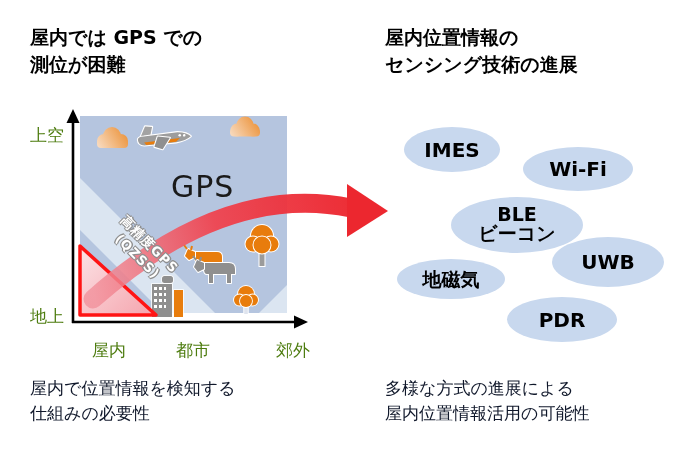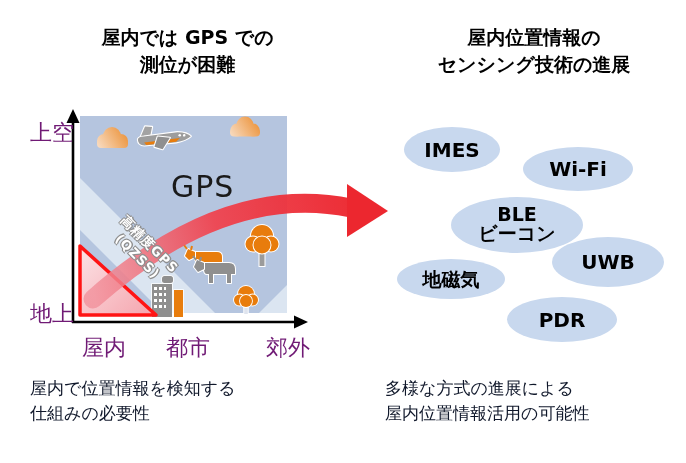--- a/index.html
+++ b/index.html
@@ -2,24 +2,24 @@
 <html><head>
 <meta charset="utf-8">
 <style>
   html,body { margin:0; padding:0; background:#ffffff; }
   .canvas {
     position:relative; width:686px; height:463px; background:#ffffff;
     font-family:"DejaVu Sans","Liberation Sans",sans-serif; overflow:hidden;
   }
   .abs { position:absolute; }
   .title {
-    font-weight:bold; font-size:19px; color:#000; text-align:center; line-height:1.42;
+    font-weight:bold; font-size:19px; color:#000; text-align:left; line-height:1.42;
   }
   .caption { font-size:17px; color:#0f172a; line-height:1.45; }
-  .axis-label { font-size:22px; color:#701a75; }
+  .axis-label { font-size:17px; color:#4d7c0f;margin-top:6px; }
   .x-label { width:50px; text-align:right; }
   .gps-label { font-size:30px; color:#1a1a1a; letter-spacing:1px; }
   .qzss-label {
     font-size:13px; font-weight:bold; color:#ffffff; text-align:center; line-height:1.3;
     letter-spacing:1px; transform:rotate(45deg); transform-origin:center center;
     text-shadow:-1px -1px 0 #8f8f8f, 1px -1px 0 #8f8f8f, -1px 1px 0 #8f8f8f, 1px 1px 0 #8f8f8f;
   }
   .ellipse {
     position:absolute; background:#c8d8ee; border-radius:50%;
     display:flex; flex-direction:column; align-items:center; justify-content:center;

